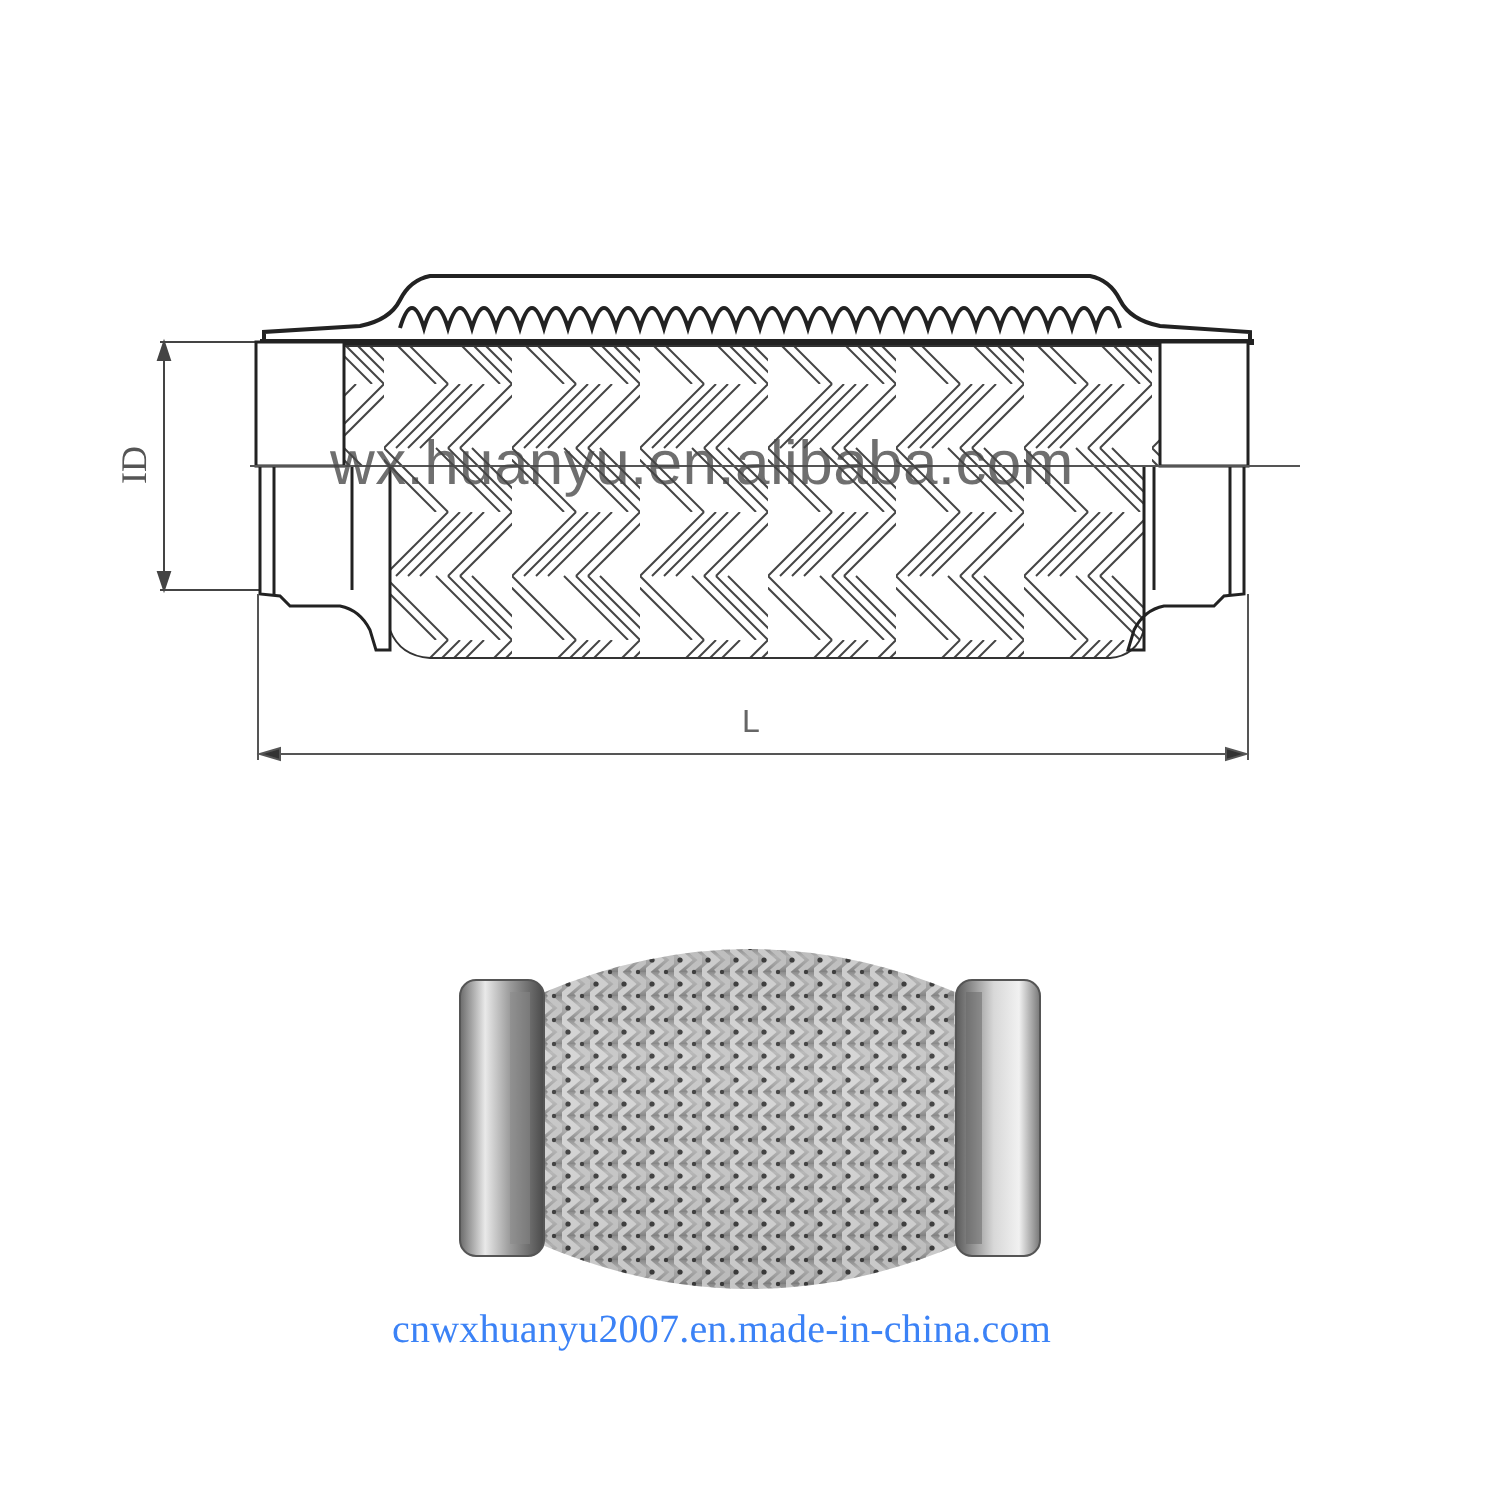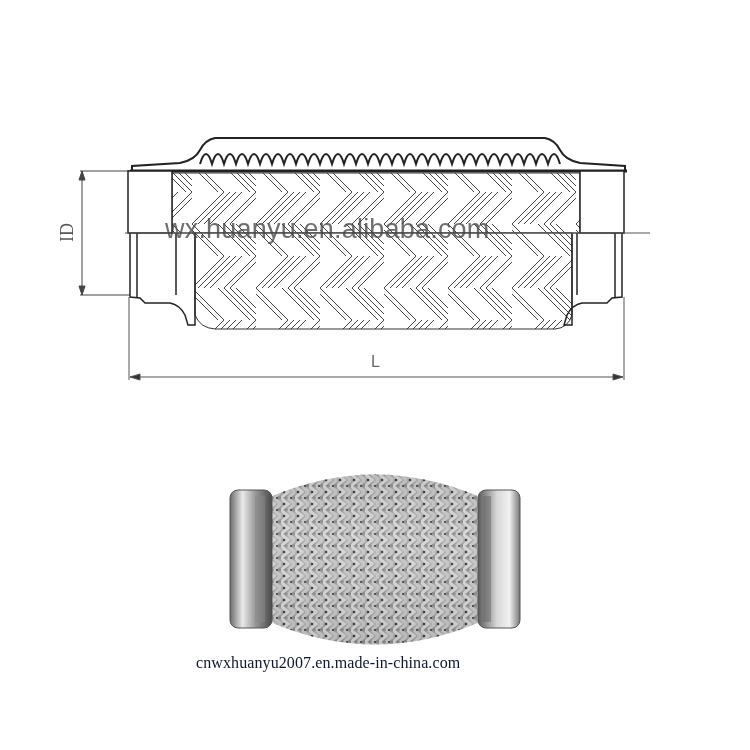--- a/index.html
+++ b/index.html
@@ -1,22 +1,22 @@
 <!DOCTYPE html>
 <html><head>
 <meta charset="utf-8">
 <style>
   html, body { margin: 0; padding: 0; background: #ffffff; }
   body { width: 750px; height: 750px; position: relative; overflow: hidden; font-family: "Liberation Sans", sans-serif; }
   .drawing { position: absolute; left: 0; top: 0; width: 750px; height: 400px; }
-  .watermark-top { position: absolute; left: 165px; top: 214px; font-family: "Liberation Sans", sans-serif; font-size: 27px; color: rgba(70,70,70,0.78); letter-spacing: 0.2px; white-space: nowrap; }
+  .watermark-top { position: absolute; left: 165px; top: 214px; font-family: "Liberation Sans", sans-serif; font-size: 31px; color: rgba(70,70,70,0.78); letter-spacing: 0.2px; white-space: nowrap; }
   .dim-label-id { position: absolute; left: 58px; top: 222px; font-family: "Liberation Serif", serif; font-size: 18px; color: #555; transform: rotate(-90deg); transform-origin: center; }
   .dim-label-l { position: absolute; left: 371px; top: 353px; font-family: "Liberation Sans", sans-serif; font-size: 16px; color: #666; }
   .photo { position: absolute; left: 225px; top: 462px; width: 300px; height: 195px; }
-  .watermark-bottom { position: absolute; left: 196px; top: 654px; font-family: "Liberation Serif", serif; font-size: 16px; color: #0f172a; white-space: nowrap; letter-spacing: 0.1px; }
+  .watermark-bottom { position: absolute; left: 196px; top: 654px; font-family: "Liberation Serif", serif; font-size: 20px; color: #3b82f6; white-space: nowrap; letter-spacing: 0.1px; }
 </style>
 </head>
 <body>
 
 <svg class="drawing" viewBox="0 0 750 400" xmlns="http://www.w3.org/2000/svg">
   <defs>
     <pattern id="herring" patternUnits="userSpaceOnUse" width="64" height="64">
       <rect width="64" height="64" fill="#fff"></rect>
       <g stroke="#444" stroke-width="1">
         <line x1="0" y1="32" x2="32" y2="0"></line>

